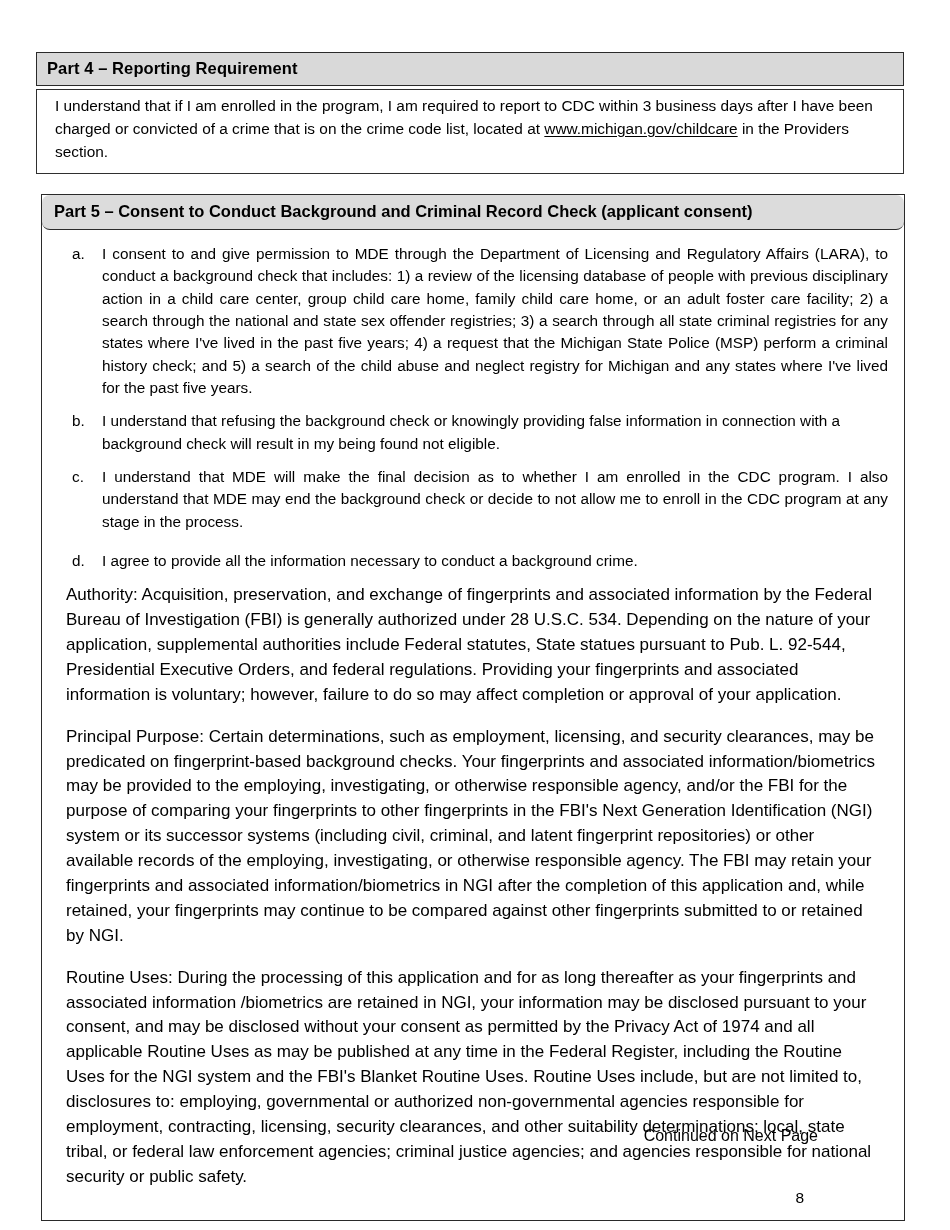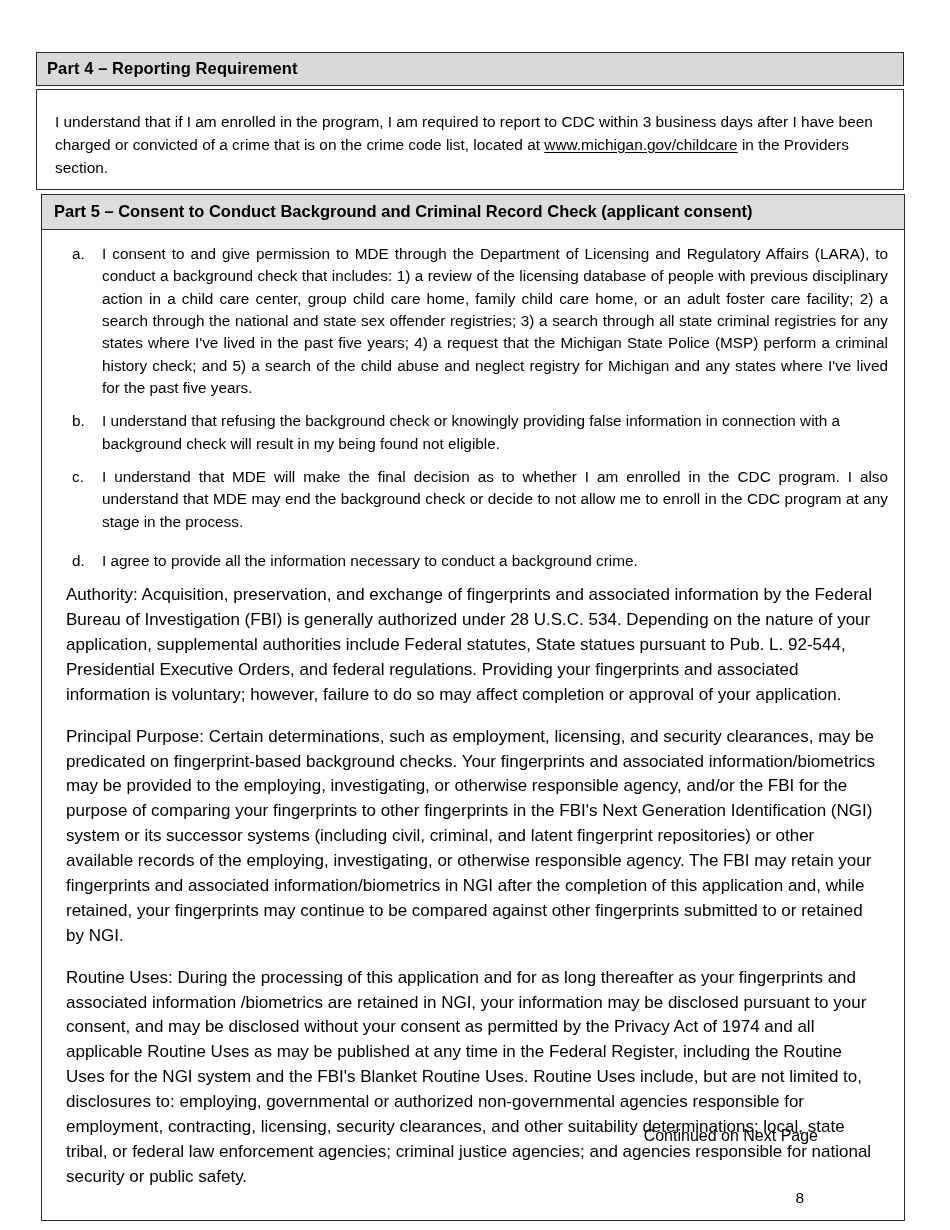--- a/index.html
+++ b/index.html
@@ -37,21 +37,21 @@
     padding: 6px 10px 7px 10px;
     font-weight: bold;
     font-size: 16.5px;
     letter-spacing: 0.1px;
     line-height: 1.15;
   }
   .part4-body {
     border: 1.4px solid #2f2f2f;
     border-top: none;
     box-sizing: border-box;
-    padding: 20px 14px 10px 18px;
+    padding: 4px 14px 10px 18px;
     font-size: 15.4px;
     line-height: 1.50;
     background: #fff;
     margin-top: 3px;
     border-top: 1.4px solid #2f2f2f;
   }
   .ul-link {
     text-decoration: underline;
     text-underline-offset: 2px;
   }
@@ -69,20 +69,21 @@
     background: #fff;
   }
   .part5-headbar {
     background: #dcdcdc;
     border-bottom: 1.6px solid #2a2a2a;
     box-sizing: border-box;
     padding: 7px 0 8px 12px;
     font-weight: bold;
     font-size: 16.5px;
     line-height: 1.15;
+    border-radius: 8px;
   }
   .part5-body {
     box-sizing: border-box;
     padding: 13px 16px 14px 22px;
     font-size: 15.3px;
     line-height: 1.46;
   }
   .lead-line {
     margin: 0 0 18px 8px;
     font-size: 15.4px;

